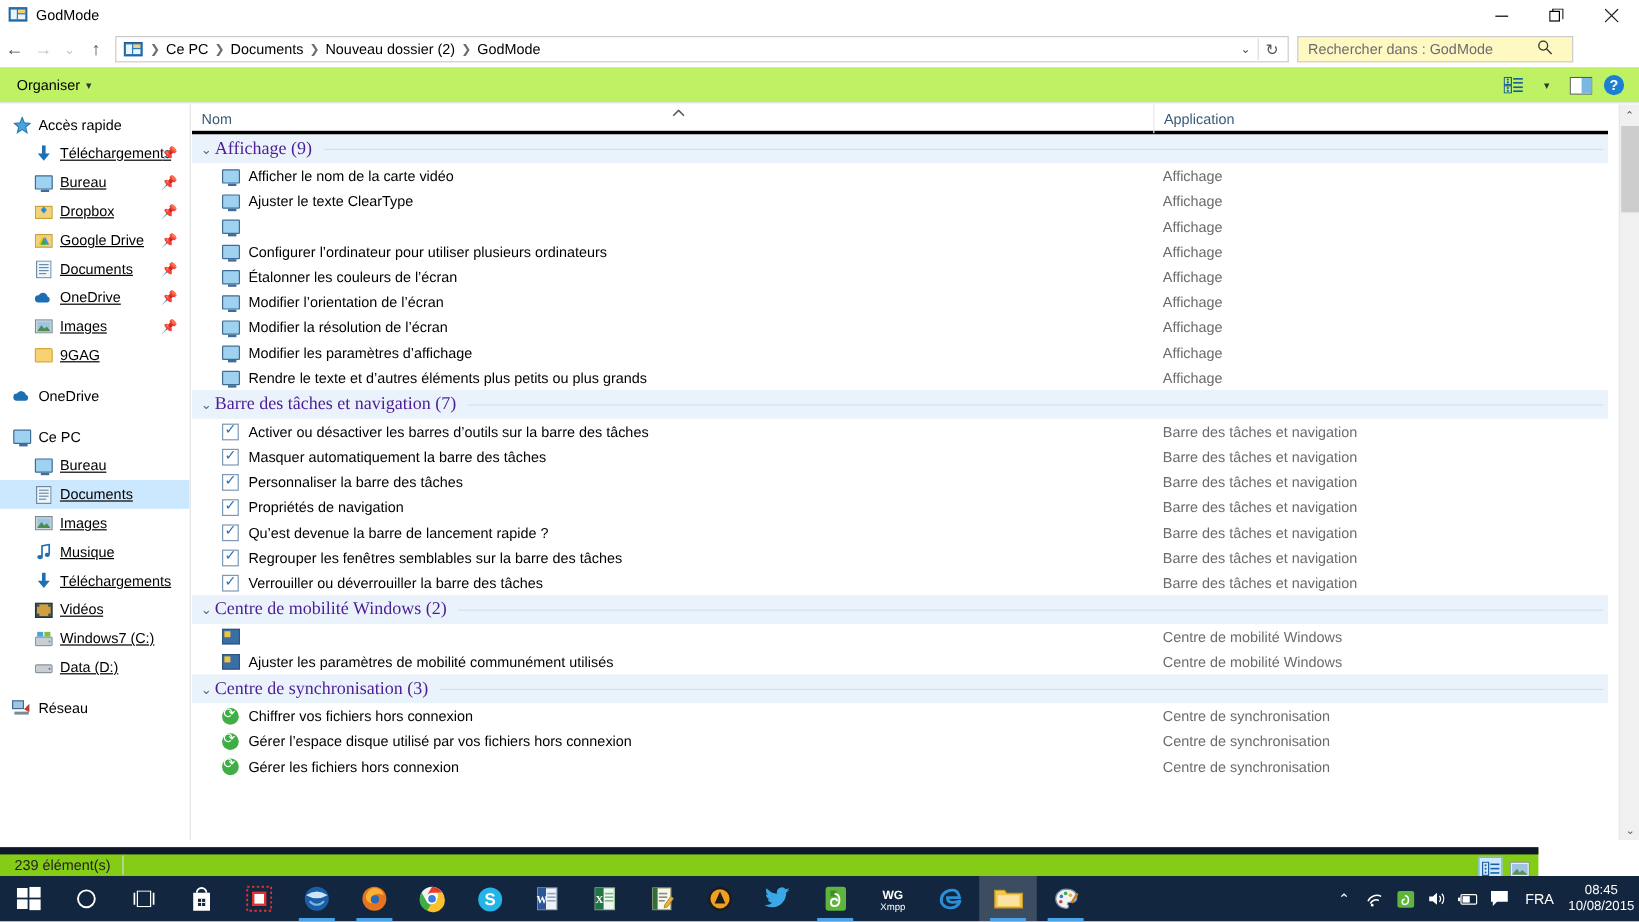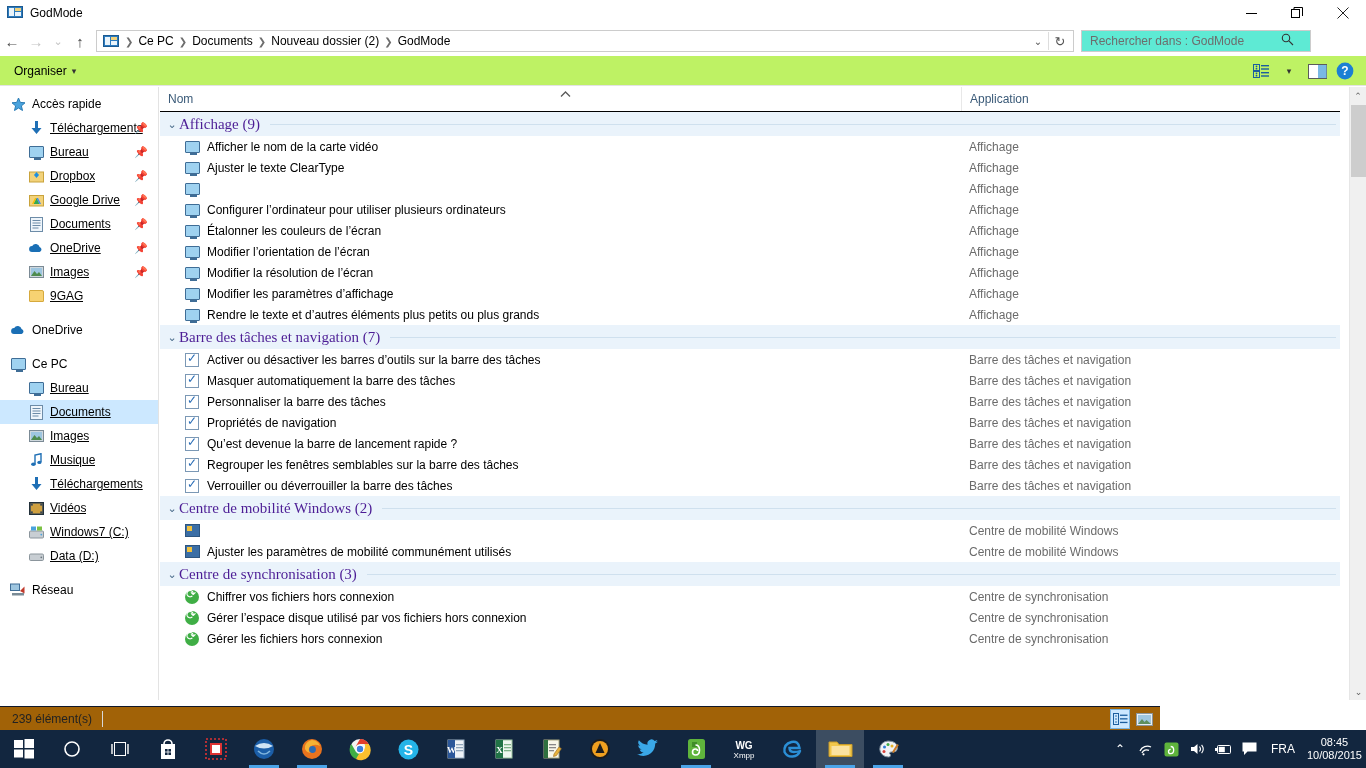--- a/index.html
+++ b/index.html
@@ -44,21 +44,21 @@
     display:flex; align-items:center; padding:0 2px 0 4px;
   }
   .crumbs { flex:1; display:flex; align-items:center; overflow:hidden; white-space:nowrap; }
   .crumb { font-size:12px; color:#000; padding:0 3px; }
   .crumb-sep { color:#6d6d6d; font-size:10px; padding:0 2px; }
   .addr-chev { width:20px; text-align:center; color:#555; font-size:10px; }
   .addr-sepline { width:1px; height:18px; background:#ddd; }
   .addr-refresh { width:22px; text-align:center; color:#555; font-size:13px; }
   .searchbox {
     flex:none; width:230px; height:22px; margin-left:7px;
-    border:1px solid #cccccc; background:#5eead4;
+    border:1px solid #cccccc; background:#fef9c3;
     display:flex; align-items:center; padding:0 16px 0 8px;
   }
   .searchbox .sb-text { flex:1; color:#6d6d6d; font-size:12px; }
   .searchbox .sb-icon { color:#333; font-size:13px; }
 
   
   .cmdbar {
     position:absolute; top:56px; left:0; width:1366px; height:30px;
     background:#bef264; border-bottom:1px solid #e3e3e3;
     display:flex; align-items:center;
@@ -82,21 +82,21 @@
   .nav-item .ni-icon { width:16px; height:16px; margin-right:6px; flex:none; display:flex; align-items:center; justify-content:center; }
   .nav-item .ni-label { overflow:hidden; text-overflow:clip; max-width:96px; }
   .nav-item.lvl1 .ni-label { max-width:110px; }
   .pin { position:absolute; right:10px; color:#888; font-size:11px; }
   .nav-gap { height:10px; }
 
   
   .listpane { position:absolute; top:87px; left:160px; width:1206px; height:613px; background:#fff; }
   .colhead {
     position:absolute; top:0; left:0; width:1180px; height:25px;
-    border-bottom:1px solid #000000; background:#fff;
+    border-bottom:3px solid #000000; background:#fff;
   }
   .colhead .ch {
     position:absolute; top:0; height:24px; display:flex; align-items:center;
     font-size:12px; color:#3a5a78; padding-left:8px;
   }
   .ch-nom { left:0; width:800px; }
   .ch-app { left:801px; width:380px; border-left:1px solid #e8e8e8; }
   .sortmark { position:absolute; left:400px; top:3px; color:#666; font-size:9px; }
 
   .rows { position:absolute; top:25px; left:0; width:1180px; height:563px; overflow:hidden; }
@@ -122,22 +122,22 @@
 
   
   .hsb { position:absolute; bottom:12px; left:160px; width:1189px; height:17px; background:#f0f0f0; border-top:1px solid #ececec; }
   .hsb .arrow { position:absolute; top:0; width:17px; height:17px; display:flex; align-items:center; justify-content:center; color:#606060; font-size:9px; }
   .hsb .arrow.left { left:0; }
   .hsb .arrow.right { right:0; }
   .hsb .thumb { position:absolute; top:1px; left:18px; width:610px; height:15px; background:#cdcdcd; }
 
   
   .statusbar {
-    position:absolute; bottom:38px; left:0; width:1160px; height:24px;
-    background:#a16207; border-top:1px solid #0f172a;
+    position:absolute; bottom:38px; left:0; width:1282px; height:24px;
+    background:#84cc16; border-top:6px solid #0f172a;
     display:flex; align-items:center;
   }
   .statusbar .st-text { margin-left:12px; font-size:12px; color:#222; }
   .statusbar .st-div { width:1px; height:16px; background:#d8d8d8; margin-left:10px; }
   .view-btns { position:absolute; right:6px; top:2px; display:flex; gap:4px; }
   .view-btn { width:20px; height:20px; display:flex; align-items:center; justify-content:center; }
   .view-btn.active { background:#cce8ff; border:1px solid #7ab4e0; }
 
   
   .taskbar {

